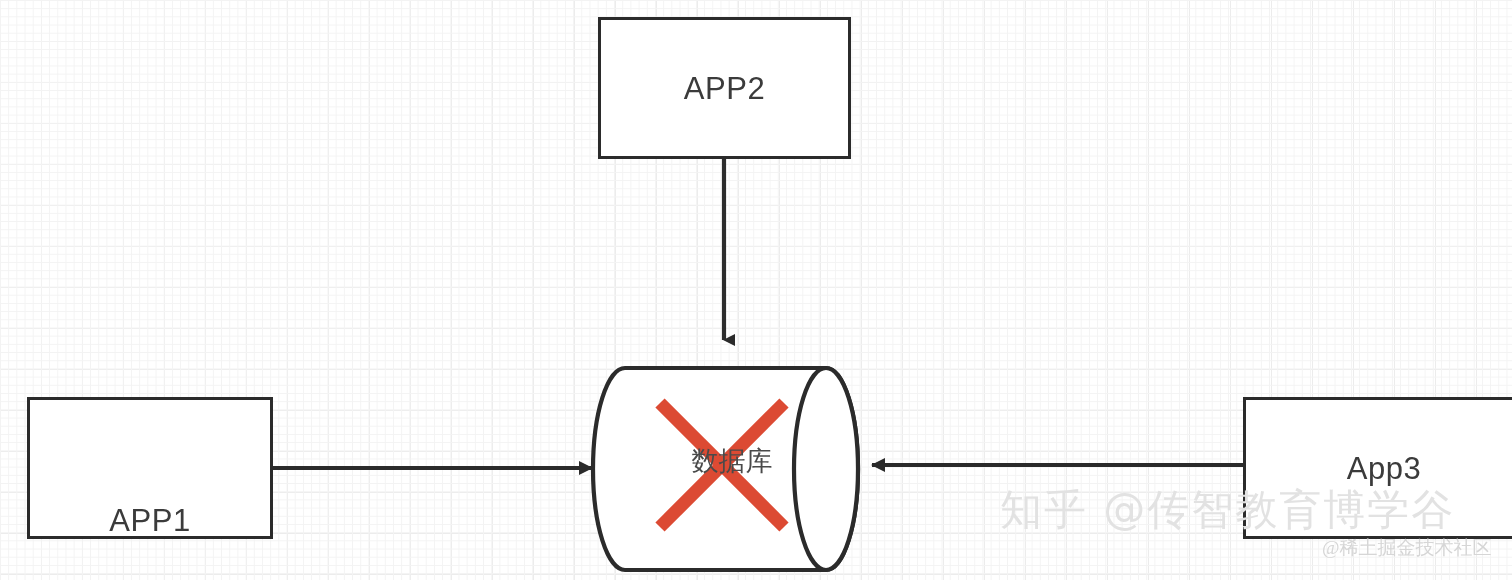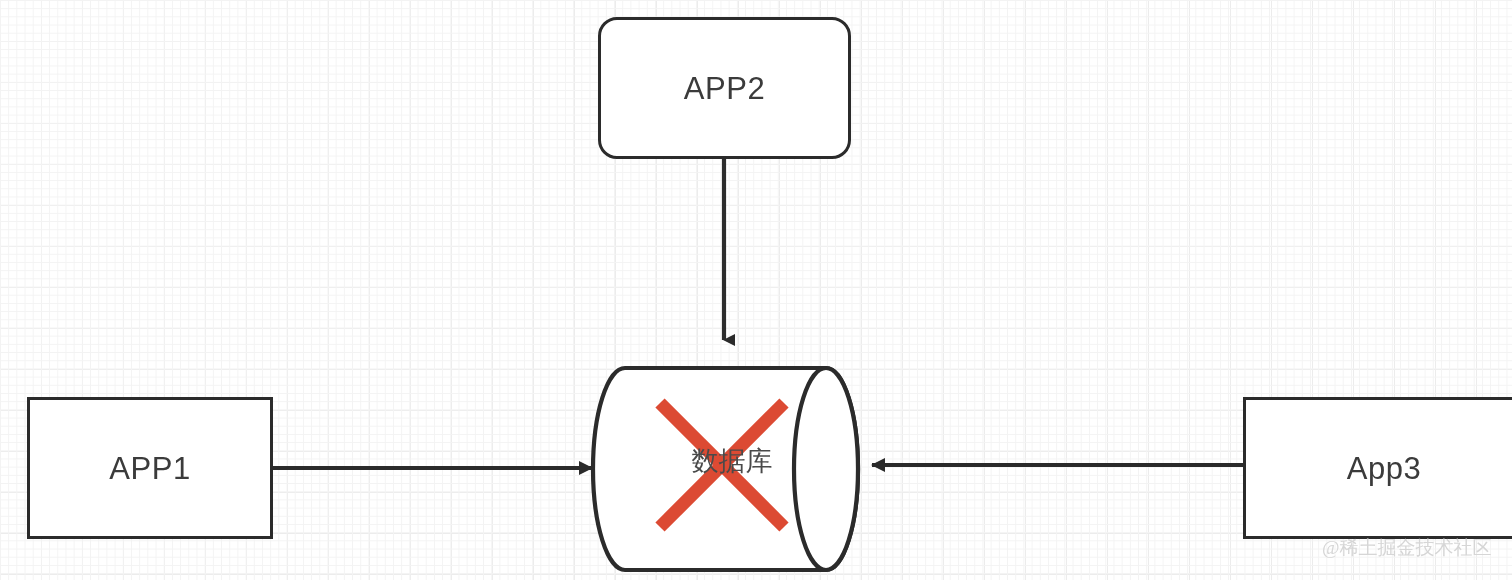--- a/index.html
+++ b/index.html
@@ -34,22 +34,22 @@
     justify-content: center;
   }
   .node-label {
     font-size: 31px;
     color: #3b3b3b;
     letter-spacing: 0.5px;
     line-height: 1;
     white-space: nowrap;
   }
 
-  #box-app2 { left: 598px;  top: 17px;  width: 253px; height: 142px; border-radius: 19px; }
-  #box-app1 { left: 27px;   top: 397px; width: 246px; height: 142px; }
+  #box-app2 { left: 598px;  top: 17px;  width: 253px; height: 142px; }
+  #box-app1 { left: 27px;   top: 397px; width: 246px; height: 142px; align-items: flex-end; }
   #box-app3 { left: 1243px; top: 397px; width: 282px; height: 142px; }
 
   
   #vector-layer {
     position: absolute;
     left: 0; top: 0;
     width: 1512px;
     height: 580px;
     pointer-events: none;
   }
@@ -146,16 +146,17 @@
   </div>
 
   <div class="node-box" id="box-app1">
     <span class="node-label">APP1</span>
   </div>
 
   <div class="node-box" id="box-app3">
     <span class="node-label">App3</span>
   </div>
 
+  <div id="watermark-main">知乎 @传智教育博学谷</div>
 
   <div id="watermark-corner">@稀土掘金技术社区</div>
 
 </div>
 
 </body></html>

